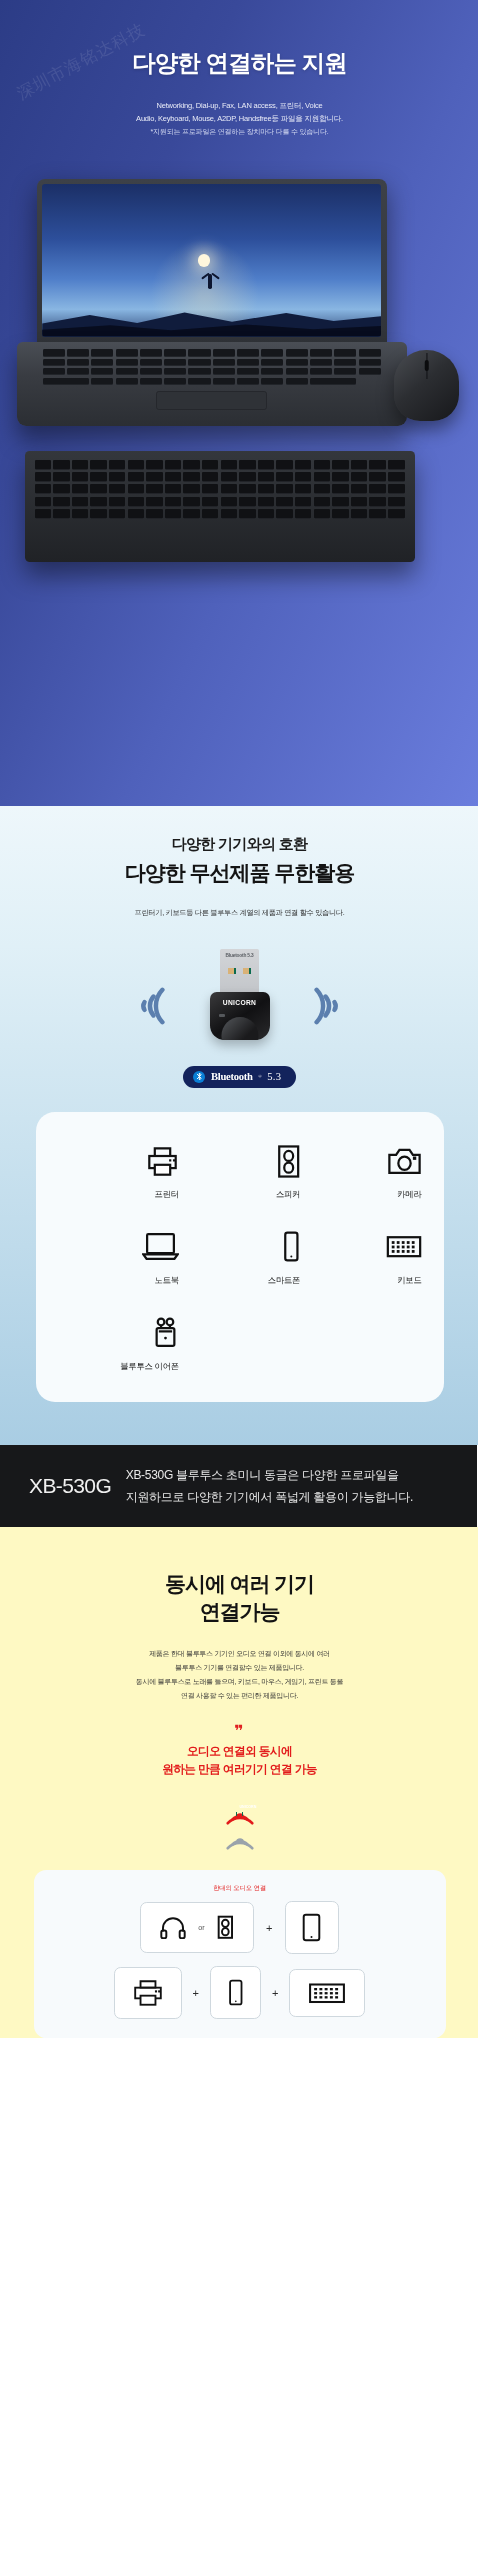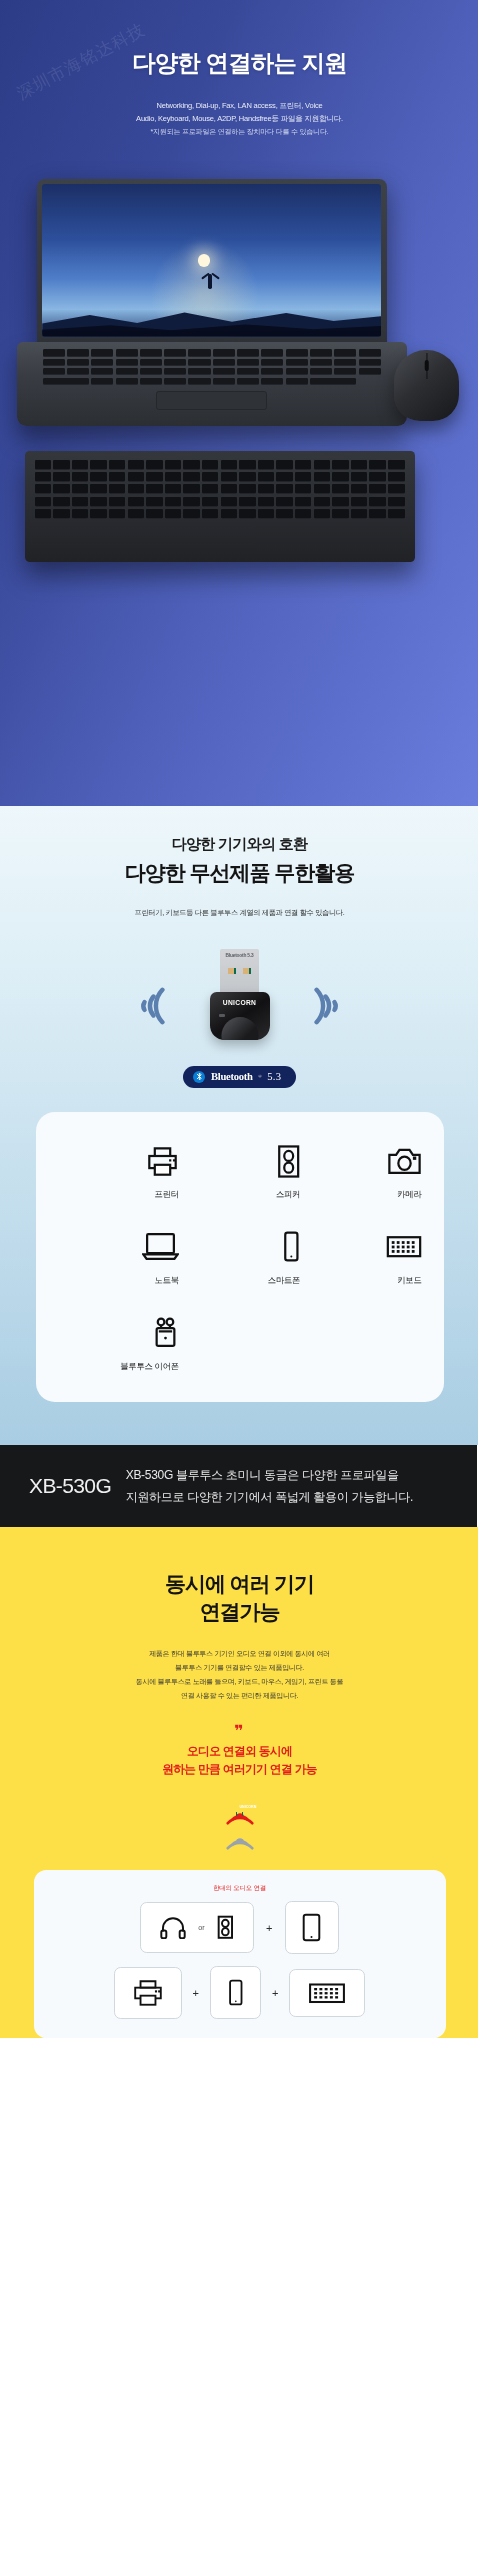--- a/index.html
+++ b/index.html
@@ -189,21 +189,21 @@
 
   
   .model-bar {
     width:477px; background:#17181a; color:#fff;
     display:flex; align-items:center; padding: 19px 0 19px 29px; gap: 14.5px;
   }
   .model-code { font-size: 21px; letter-spacing: -0.6px; color:#f0f0f0; font-weight: 300; white-space: nowrap; }
   .model-desc { font-size: 12px; line-height: 1.85; color:#eaeaea; letter-spacing:-0.3px; }
 
   
-  .multi { width:479px; background:#fde047; padding: 43px 0 0; }
+  .multi { width:479px; background:#fef9c3; padding: 43px 0 0; }
   .multi-h { text-align:center; font-size: 21px; font-weight:bold; letter-spacing:-1.1px; line-height:1.3; color:#131313; }
   .multi-body { text-align:center; margin-top: 22px; font-size:7px; line-height:2; color:#333; letter-spacing:-0.3px; }
   .quote-mark { text-align:center; color:#e02020; font-size: 15.6px; margin-top: 19px; font-weight:bold; letter-spacing:1.1px; }
   .multi-call { text-align:center; margin-top: 2.2px; color:#e21b1b; font-size: 11.7px; font-weight:bold; line-height:1.5; letter-spacing:-0.6px; }
 
   .mini-dongle-stage { width:479px; text-align:center; margin-top: 16.7px; position:relative; }
   .mini-dongle { display:inline-block; width: 32px; }
   .mini-usb { width:21px; height:23.4px; margin:0 auto; background:linear-gradient(#d3d5d8,#c3c6ca); border-radius:1.1px 1.1px 0 0; position:relative; }
   .mini-pins { position:absolute; left:0; right:0; top:10px; display:flex; justify-content:center; gap:4.5px; }
   .mini-pin { width:4.5px; height:3.9px; background:#d9b277; border-right:1.7px solid #0b6b4f; }

